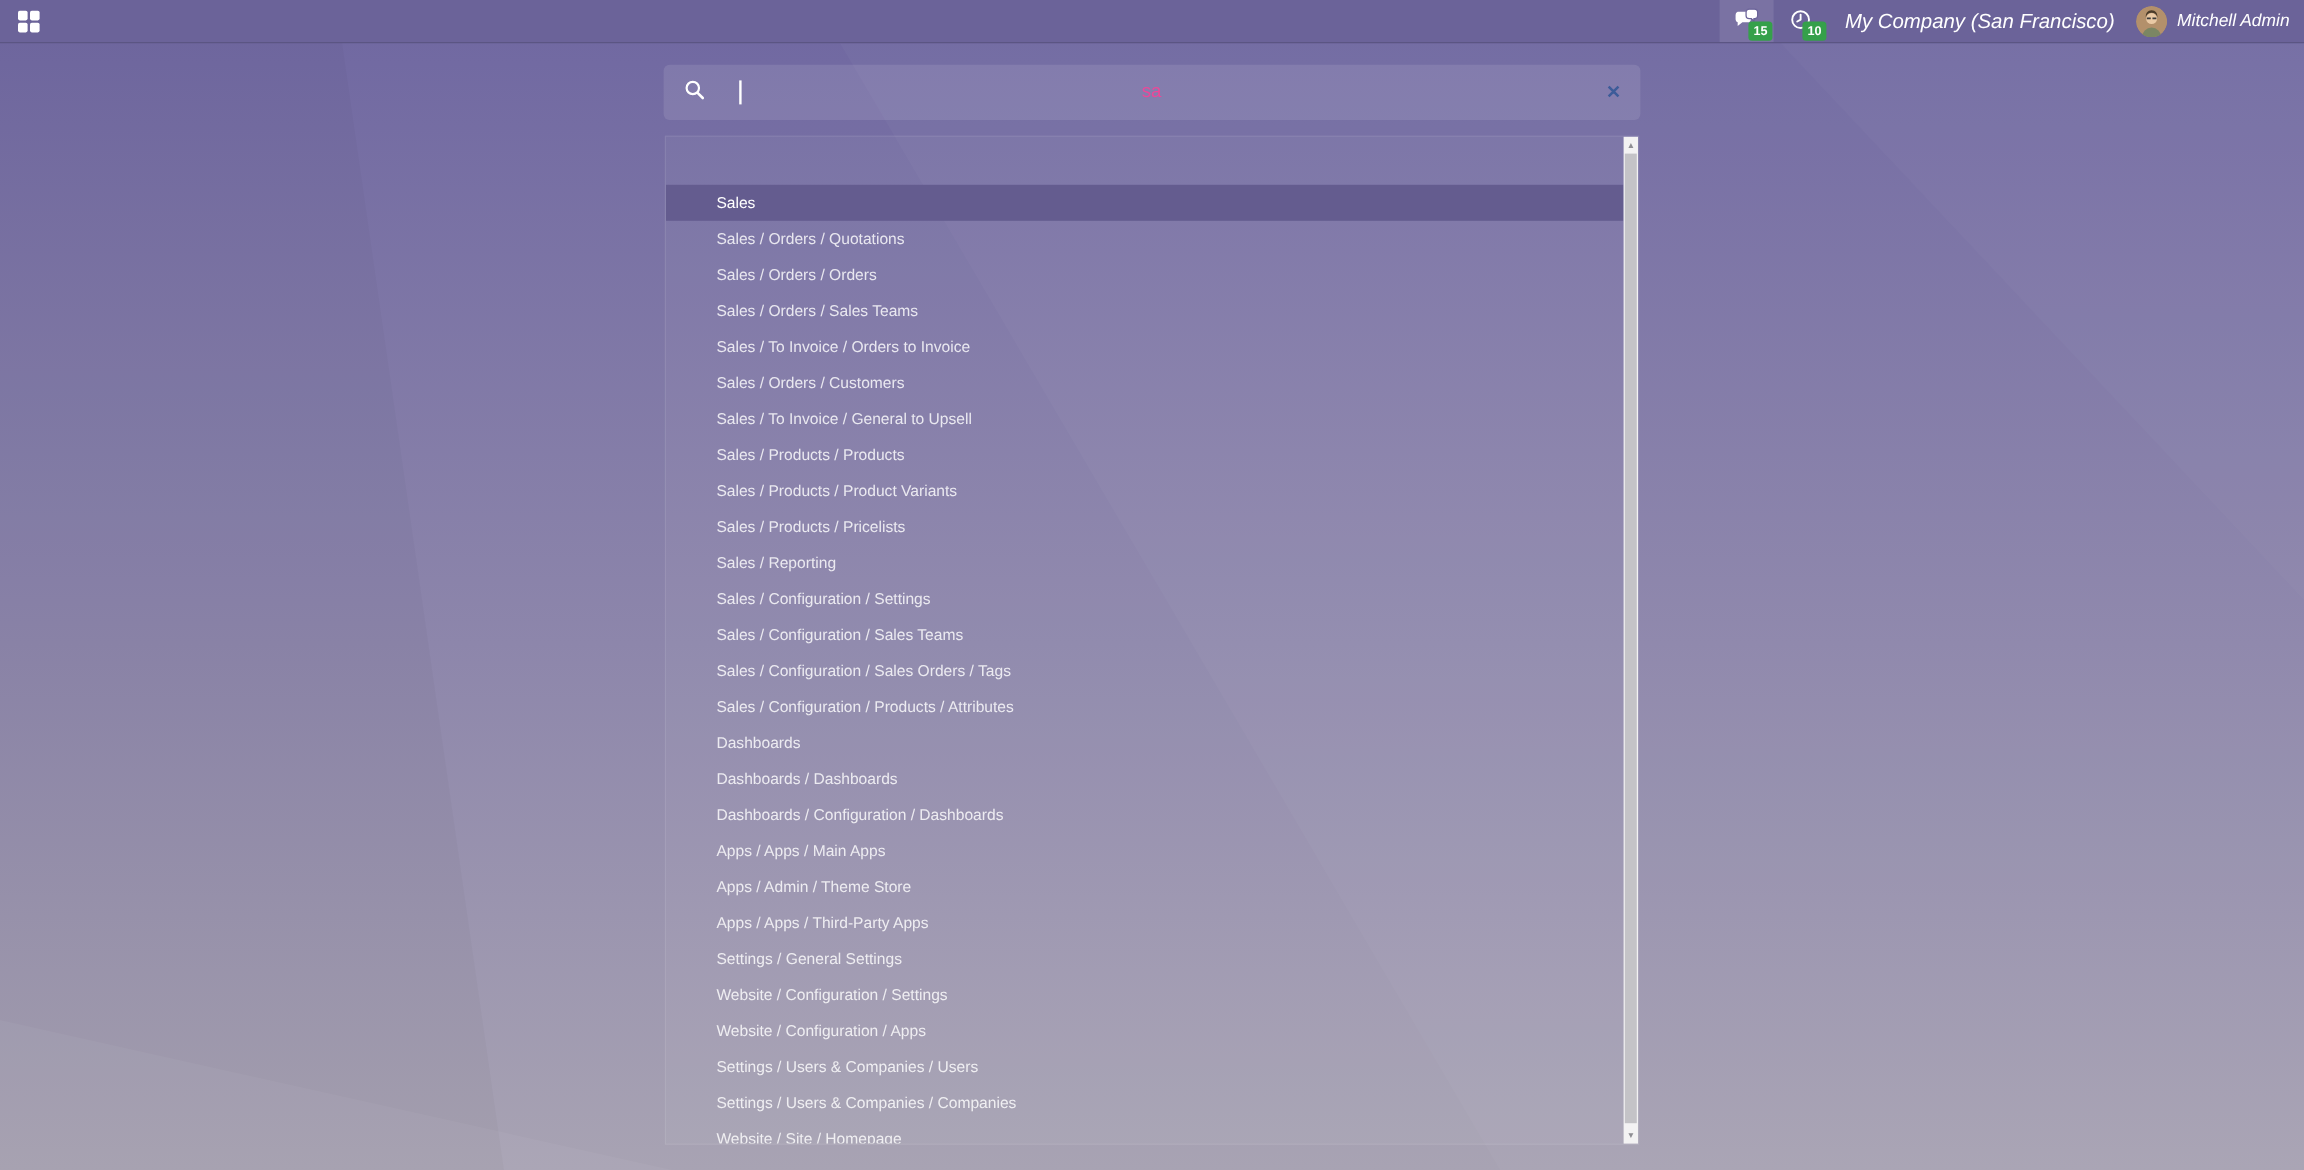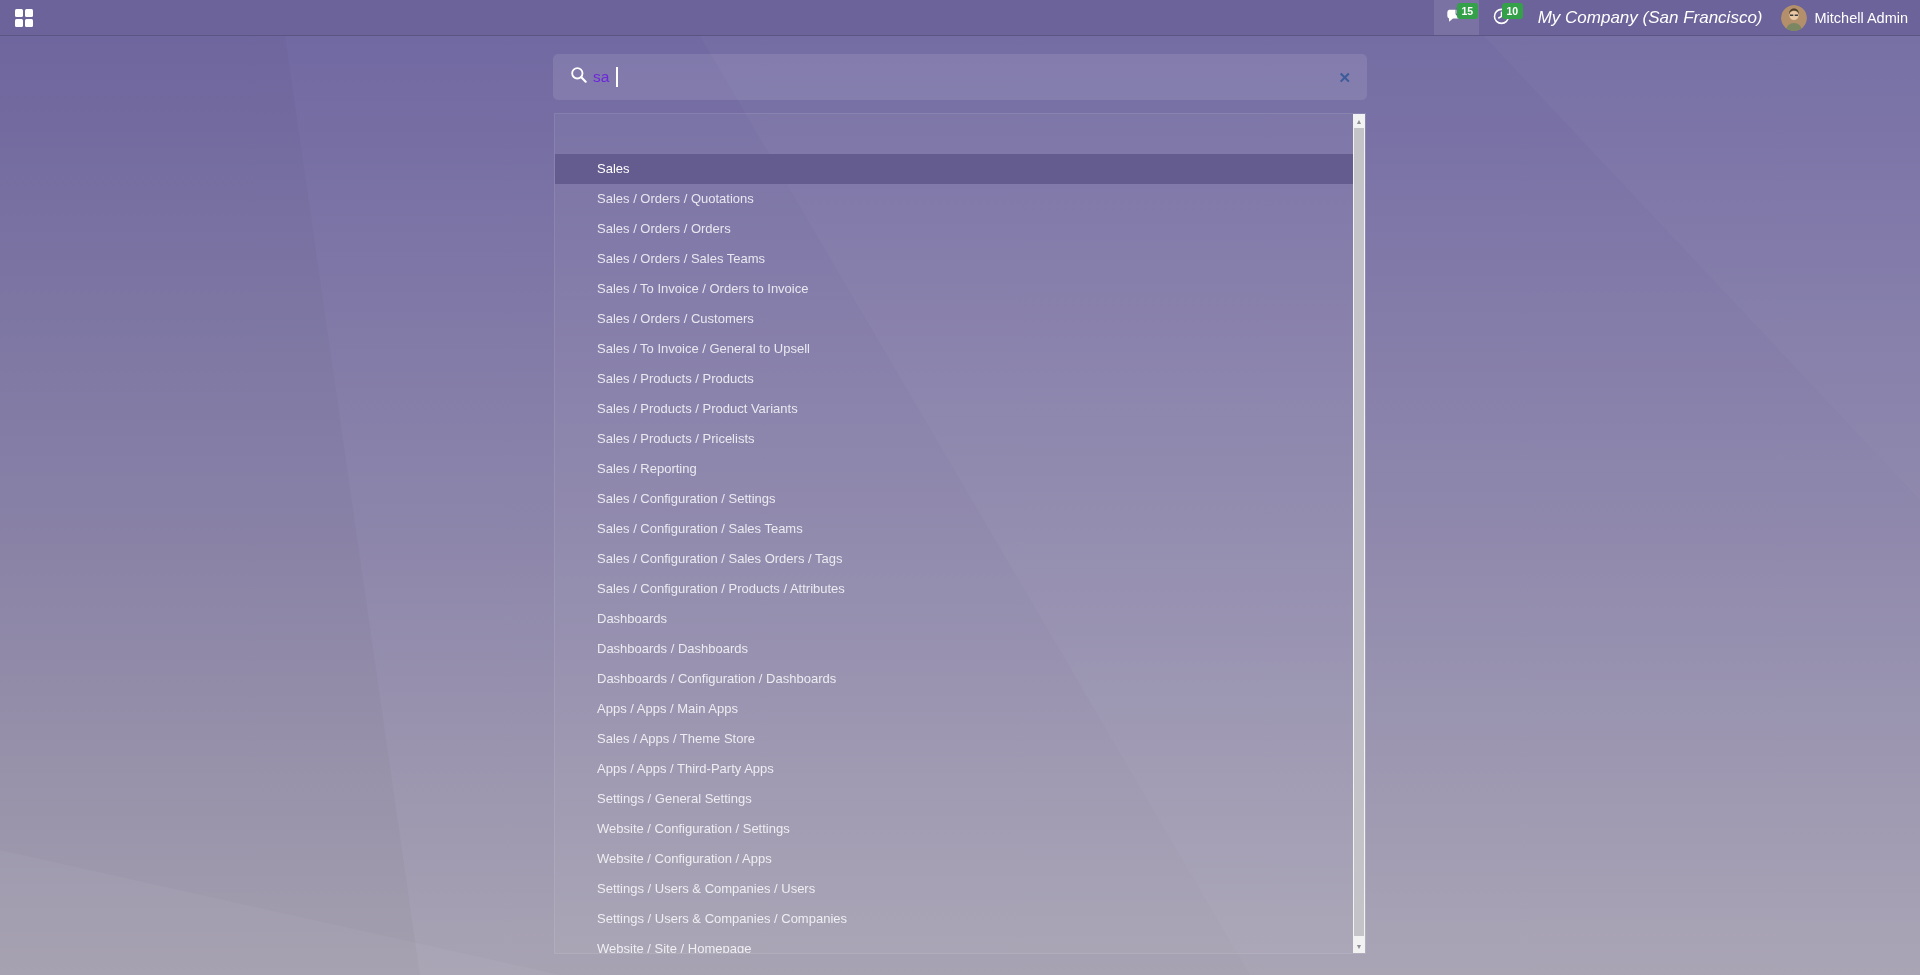--- a/index.html
+++ b/index.html
@@ -20,44 +20,44 @@
     display: flex; align-items: stretch; color: #fff;
   }
   .apps-toggle { width: 48px; display: flex; align-items: center; justify-content: center; cursor: pointer; }
   .grid-icon { display: grid; grid-template-columns: 8px 8px; grid-gap: 2px; }
   .grid-icon i { width: 8px; height: 8px; background: #fff; border-radius: 1.5px; display: block; }
 
   .systray { margin-left: auto; display: flex; align-items: stretch; }
   .tray-item { position: relative; display: flex; align-items: center; padding: 0 12px; cursor: pointer; }
   .tray-item.active { background: rgba(255,255,255,0.10); }
   .badge {
-    position: absolute; top: 3px; right: 1px;
+    position: absolute; top: 18px; right: 1px;
     background: var(--badge-green); color: #fff;
     font-size: 10.5px; line-height: 1; font-weight: bold;
     padding: 2.5px 4.5px; border-radius: 3px;
   }
   .company-cell { display: flex; align-items: center; padding: 0 14px; font-size: 17px; cursor: pointer; white-space: nowrap; font-style: italic; }
-  .user-cell { display: flex; align-items: center; gap: 8px; padding: 0 12px 0 4px; font-size: 14.5px; cursor: pointer; white-space: nowrap; }
+  .user-cell { display: flex; align-items: center; gap: 8px; padding: 0 12px 0 4px; font-size: 14.5px; cursor: pointer; white-space: nowrap; font-style: italic; }
   .avatar { width: 26px; height: 26px; border-radius: 50%; overflow: hidden; flex: none; }
 
   
   main { position: relative; z-index: 5; }
   .search-box {
     width: 814px; height: 46px;
     margin: 18px auto 0;
     background: rgba(255,255,255,0.10);
     border-radius: 5px;
     display: flex; align-items: center;
     padding: 0 16px;
     position: relative;
   }
   .search-input {
     flex: 1; background: transparent; border: none; outline: none;
-    color: #6d28d9; font-size: 15.5px; font-family: inherit;
-    margin-left: 4px; padding: 0;
+    color: #ec4899; font-size: 15.5px; font-family: inherit;
+    margin-left: 4px; padding: 0; text-align: center;
   }
   .caret { position: absolute; left: 63px; top: 13px; width: 1.5px; height: 20px; background: #fff; }
   .clear-btn { color: var(--clear-x); font-size: 15px; font-weight: bold; cursor: pointer; margin-left: 12px; line-height: 1; }
 
   .dropdown {
     position: relative;
     width: 812px; height: 841px;
     margin: 13px auto 0;
     background: rgba(255,255,255,0.045);
     border: 1px solid rgba(255,255,255,0.09);
@@ -175,21 +175,21 @@
         <div class="row">Sales / Products / Pricelists</div>
         <div class="row">Sales / Reporting</div>
         <div class="row">Sales / Configuration / Settings</div>
         <div class="row">Sales / Configuration / Sales Teams</div>
         <div class="row">Sales / Configuration / Sales Orders / Tags</div>
         <div class="row">Sales / Configuration / Products / Attributes</div>
         <div class="row">Dashboards</div>
         <div class="row">Dashboards / Dashboards</div>
         <div class="row">Dashboards / Configuration / Dashboards</div>
         <div class="row">Apps / Apps / Main Apps</div>
-        <div class="row">Sales / Apps / Theme Store</div>
+        <div class="row">Apps / Admin / Theme Store</div>
         <div class="row">Apps / Apps / Third-Party Apps</div>
         <div class="row">Settings / General Settings</div>
         <div class="row">Website / Configuration / Settings</div>
         <div class="row">Website / Configuration / Apps</div>
         <div class="row">Settings / Users &amp; Companies / Users</div>
         <div class="row">Settings / Users &amp; Companies / Companies</div>
         <div class="row">Website / Site / Homepage</div>
       </div>
     <div class="scrollbar">
       <div class="scroll-btn up">▲</div>

